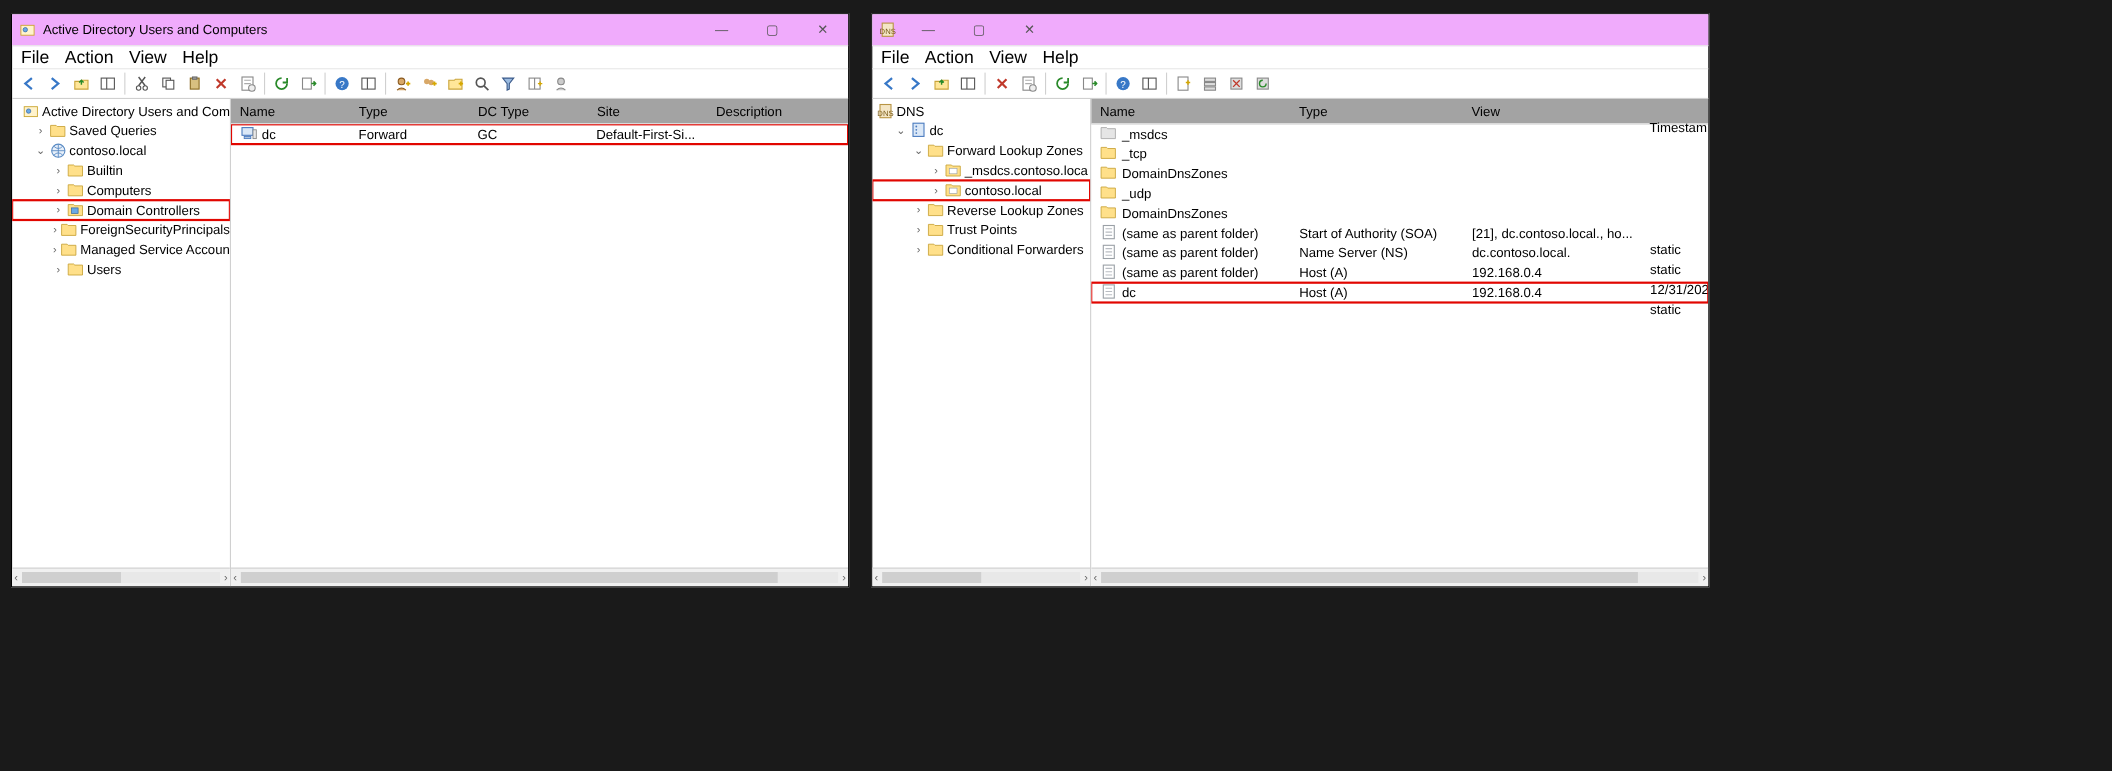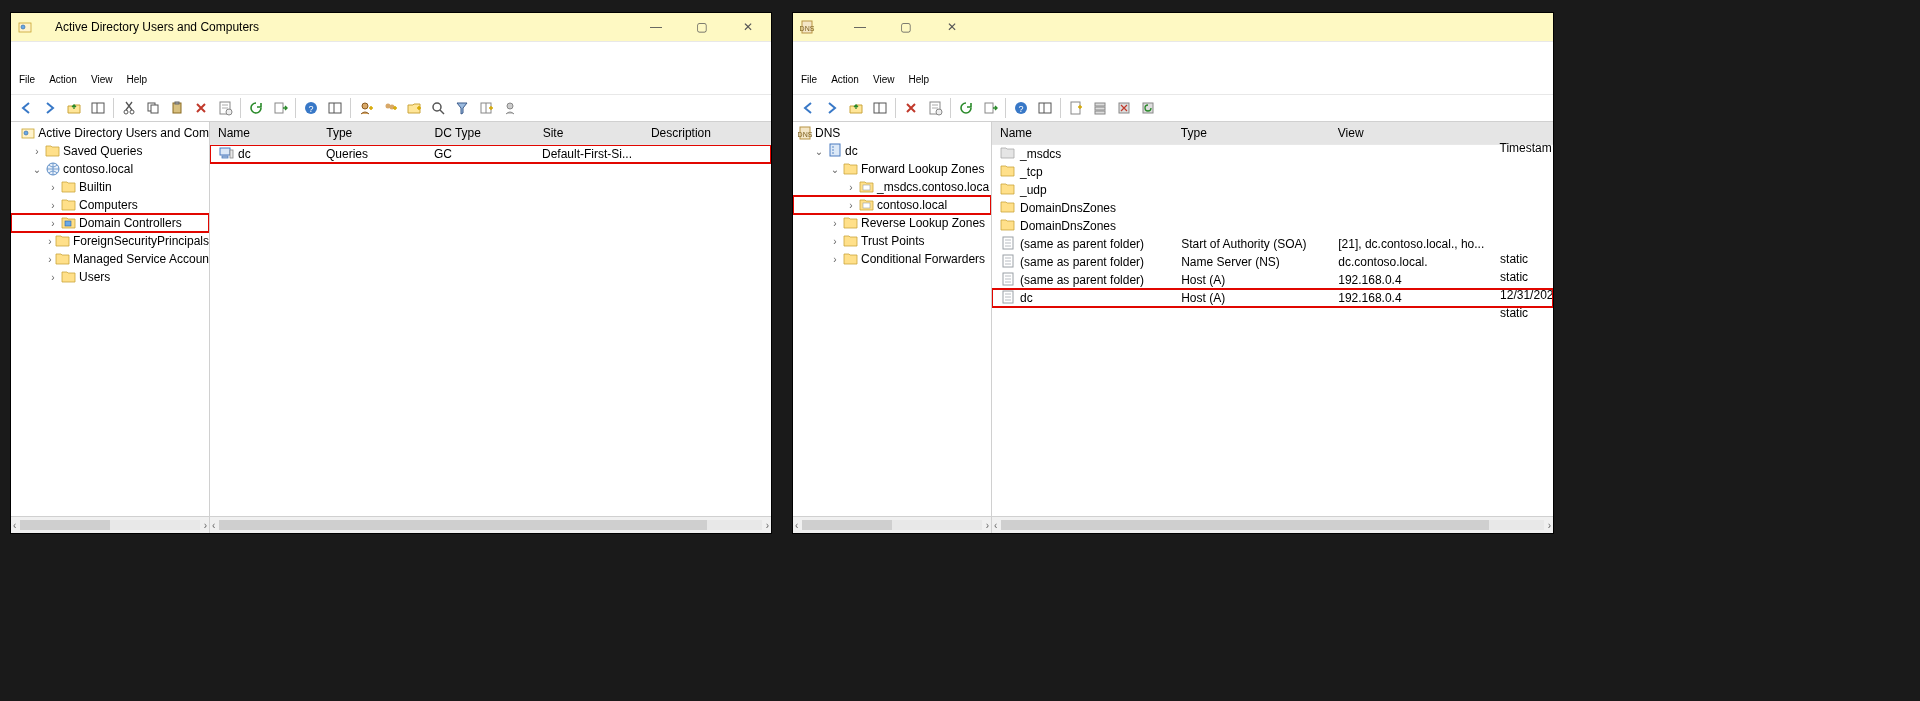--- a/index.html
+++ b/index.html
@@ -1,44 +1,44 @@
 <!DOCTYPE html>
 <html><head>
 <meta charset="utf-8">
 <style>
   html,body{margin:0;padding:0;height:100%;font-family:"Segoe UI",Tahoma,sans-serif;font-size:12px;color:#000;background:#1a1a1a;}
   .desktop{display:flex;gap:20px;padding:12px 10px;height:100%;box-sizing:border-box;}
   .window{background:#fff;border:1px solid #000;display:flex;flex-direction:column;width:760px;height:520px;}
-  .titlebar{height:28px;background:#fef9c3;border-bottom:1px solid #e8e8e8;display:flex;align-items:center;padding-left:6px;gap:16px;}
+  .titlebar{height:28px;background:#f0abfc;border-bottom:1px solid #e8e8e8;display:flex;align-items:center;padding-left:6px;}
   .titlebar .title-icon{width:16px;height:16px;display:inline-flex;align-items:center;justify-content:center;margin-right:6px;}
   .titlebar .title{flex:1;font-size:12px;}
   .winbtns{display:flex;height:100%;}
   .winbtn{width:46px;height:100%;display:flex;align-items:center;justify-content:center;font-size:12px;color:#555;}
   .winbtn.close{}
-  .menubar{height:20px;border-bottom:1px solid #e8e8e8;display:flex;align-items:flex-start;gap:14px;padding:0 8px;font-size:10px;margin-top:32px;}
+  .menubar{height:20px;border-bottom:1px solid #e8e8e8;display:flex;align-items:flex-end;gap:14px;padding:0 8px;font-size:16px;}
   .menubar span{cursor:default;}
   .toolbar{height:26px;border-bottom:1px solid #d0d0d0;display:flex;align-items:center;gap:2px;padding:0 4px;}
   .tbtn{width:22px;height:22px;display:flex;align-items:center;justify-content:center;font-size:13px;color:#555;}
   .tbtn svg{display:block;}
   .tsep{width:1px;height:20px;background:#d0d0d0;margin:0 2px;}
   .body{flex:1;display:flex;overflow:hidden;}
   .treepane{width:198px;border-right:1px solid #d0d0d0;overflow:hidden;display:flex;flex-direction:column;}
   .treepane .scroll{flex:1;overflow:hidden;white-space:nowrap;padding-top:2px;}
   .treepane .hscroll{height:16px;background:#f0f0f0;border-top:1px solid #d0d0d0;display:flex;align-items:center;justify-content:space-between;padding:0 2px;font-size:10px;color:#666;}
   .hscroll .track{flex:1;height:10px;background:#e8e8e8;margin:0 4px;position:relative;}
   .hscroll .thumb{position:absolute;left:0;top:0;height:100%;width:50%;background:#cfcfcf;}
   .twister{display:inline-block;width:12px;text-align:center;color:#666;font-size:10px;}
   .treerow{height:18px;display:flex;align-items:center;padding-left:4px;gap:2px;}
   .treerow .label{font-size:12px;}
   .treerow.highlight{outline:2px solid #e10600;outline-offset:-1px;}
   .indent1{padding-left:20px;}
   .indent2{padding-left:36px;}
   .indent3{padding-left:52px;}
   .listpane{flex:1;display:flex;flex-direction:column;overflow:hidden;}
-  .listheader{height:22px;border-bottom:1px solid #e8e8e8;display:flex;align-items:center;font-size:12px;background:#e5e5e5;}
+  .listheader{height:22px;border-bottom:1px solid #e8e8e8;display:flex;align-items:center;font-size:12px;background:#a3a3a3;}
   .listheader .col{padding-left:8px;border-right:1px solid transparent;height:100%;display:flex;align-items:center;}
   .listbody{flex:1;overflow:hidden;font-size:12px;}
   .listbody .row{height:18px;display:flex;align-items:center;}
   .listbody .row .cell{padding-left:8px;overflow:hidden;white-space:nowrap;display:flex;align-items:center;gap:4px;}
   .row.highlight{outline:2px solid #e10600;outline-offset:-1px;}
   .hscroll2{height:16px;background:#f0f0f0;border-top:1px solid #d0d0d0;display:flex;align-items:center;justify-content:space-between;padding:0 2px;font-size:10px;color:#666;}
   .hscroll2 .track{flex:1;height:10px;background:#e8e8e8;margin:0 4px;position:relative;}
   .hscroll2 .thumb{position:absolute;left:0;top:0;height:100%;width:90%;background:#cfcfcf;}
   .icon-folder{display:inline-flex;}
   .icon-folder svg,.icon-dcfolder svg,.icon-zone svg,.icon-page svg,.icon-computer svg,.icon-domain svg,.icon-dns svg, .icon-aduc svg{display:block;}
@@ -434,21 +434,21 @@
           <div class="col c-desc">Description</div>
         </div>
         <div class="listbody" id="ad-rows">
             <div class="row highlight">
               <div class="cell c-name">
                 <span><svg width="16" height="16">
                     <use href="#computer16"></use>
                   </svg></span>
                 <span>dc</span>
               </div>
-              <div class="cell c-type">Queries</div>
+              <div class="cell c-type">Forward</div>
               <div class="cell c-dctype">GC</div>
               <div class="cell c-site">Default-First-Si...</div>
               <div class="cell c-desc"></div>
             </div>
           </div>
         <div class="hscroll2">
           <span>‹</span>
             <div class="track">
               <div class="thumb"></div>
             </div>
@@ -662,32 +662,32 @@
               </div>
               <div class="cell c-type"></div>
               <div class="cell c-data"></div>
               <div class="cell c-ts"></div>
             </div>
             <div class="row">
               <div class="cell c-name">
                 <span><svg width="16" height="16">
                     <use href="#folder16"></use>
                   </svg></span>
-                <span>_udp</span>
+                <span>DomainDnsZones</span>
               </div>
               <div class="cell c-type"></div>
               <div class="cell c-data"></div>
               <div class="cell c-ts"></div>
             </div>
             <div class="row">
               <div class="cell c-name">
                 <span><svg width="16" height="16">
                     <use href="#folder16"></use>
                   </svg></span>
-                <span>DomainDnsZones</span>
+                <span>_udp</span>
               </div>
               <div class="cell c-type"></div>
               <div class="cell c-data"></div>
               <div class="cell c-ts"></div>
             </div>
             <div class="row">
               <div class="cell c-name">
                 <span><svg width="16" height="16">
                     <use href="#folder16"></use>
                   </svg></span>

